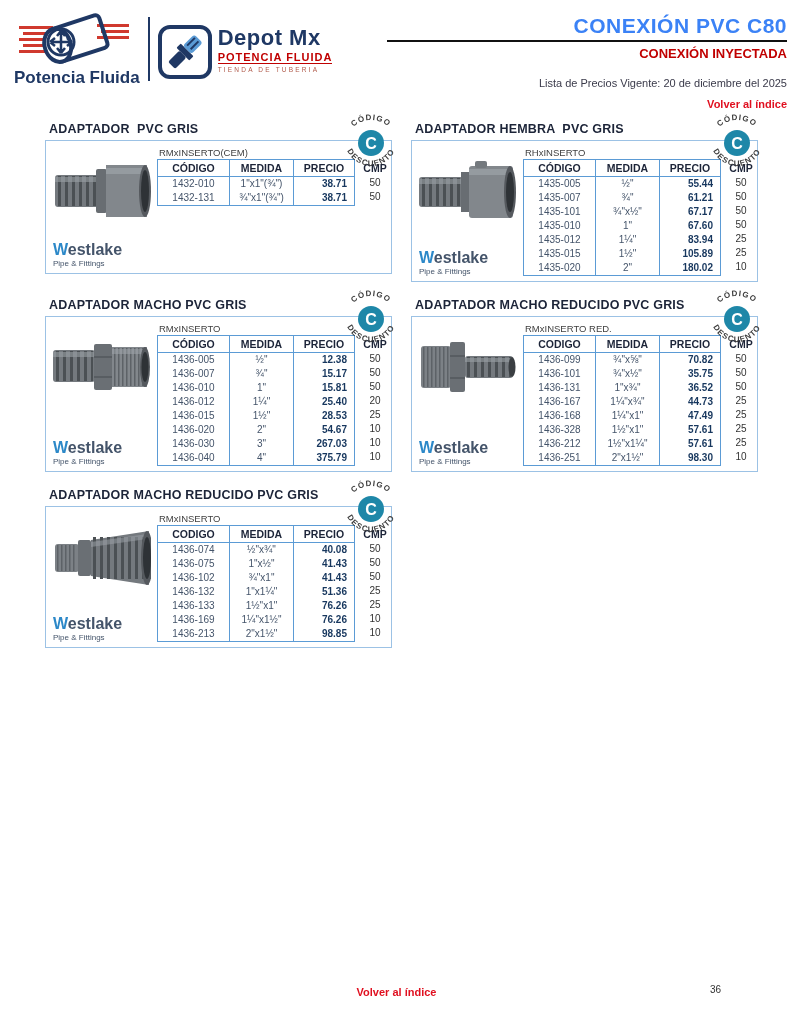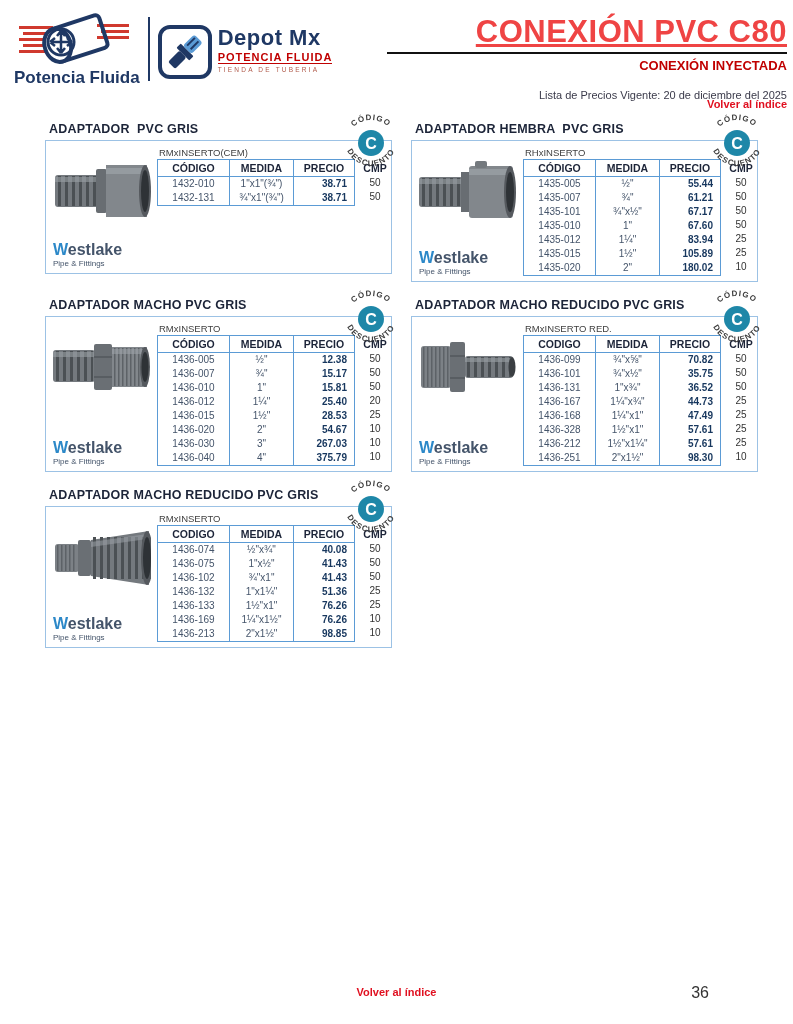--- a/index.html
+++ b/index.html
@@ -13,21 +13,21 @@
   .pf-logo { display:flex; flex-direction:column; align-items:center; }
   .pf-name { font-size:17px; font-weight:bold; color:#1f3864; margin-top:-4px; }
   .brand-divider { width:2px; height:64px; background:#1f3864; }
   .depot { display:flex; align-items:flex-start; gap:6px; padding-top:6px; }
   .depot-texts { display:flex; flex-direction:column; }
   .depot-name { font-size:22px; font-weight:bold; color:#1f3864; letter-spacing:0.5px; }
   .depot-line2 { font-size:11px; font-weight:bold; color:#c00000; border-bottom:1px solid #c00000; letter-spacing:1px; }
   .depot-line3 { font-size:6.5px; color:#b05a4a; letter-spacing:2.2px; margin-top:2px; }
 
   .titleblock { position:absolute; right:6px; top:14px; width:400px; text-align:right; }
-  .main-title { font-size:31px; font-weight:bold; color:#ef4444; letter-spacing:0.5px;text-decoration:underline; }
+  .main-title { font-size:21px; font-weight:bold; color:#3b82f6; letter-spacing:0.5px; }
   .title-rule { height:2px; background:#111; margin-top:2px; }
   .sub-title { font-size:13px; font-weight:bold; color:#c00000; margin-top:4px; }
   .price-note { font-size:11px; color:#3a3a4a; margin-top:16px; }
   .back-top { position:absolute; right:6px; top:98px; font-size:11px; font-weight:bold; color:#e01020; cursor:pointer; }
 
   
   .grid { padding:2px 35px 0 45px; display:grid; grid-template-columns:347px 347px; column-gap:19px; row-gap:16px; align-items:start; }
 
   .product { position:relative; }
   .sec-title { font-size:12.5px; font-weight:bold; color:#1c2438; letter-spacing:0.2px; margin:0 0 4px 4px; white-space:pre-wrap; }
@@ -54,21 +54,21 @@
 
   .cmpcol { width:40px; text-align:center; }
   .cmp-head { height:17px; line-height:19px; font-size:10.5px; font-weight:bold; color:#1c2438; }
   .cmp-val { height:14px; line-height:14px; font-size:10px; color:#333; }
 
   .badge { position:absolute; top:-27px; right:-12px; width:64px; height:58px; pointer-events:none; }
   .arc-text { font-size:8px; font-weight:bold; fill:#3d3d3d; letter-spacing:1px; }
 
   
   .footer-back { position:absolute; left:0; top:986px; width:100%; text-align:center; font-size:11px; font-weight:bold; color:#e01020; cursor:pointer; }
-  .page-num { position:absolute; right:84px; top:984px; font-size:16px; color:#333; }
+  .page-num { position:absolute; right:72px; top:984px; font-size:10px; color:#333; }
 </style>
 </head>
 <body>
 
 <div class="page">
 
   <div class="header">
     <div class="brandwrap">
       <div class="pf-logo">
         <svg width="120" height="62" viewBox="0 0 120 62">

